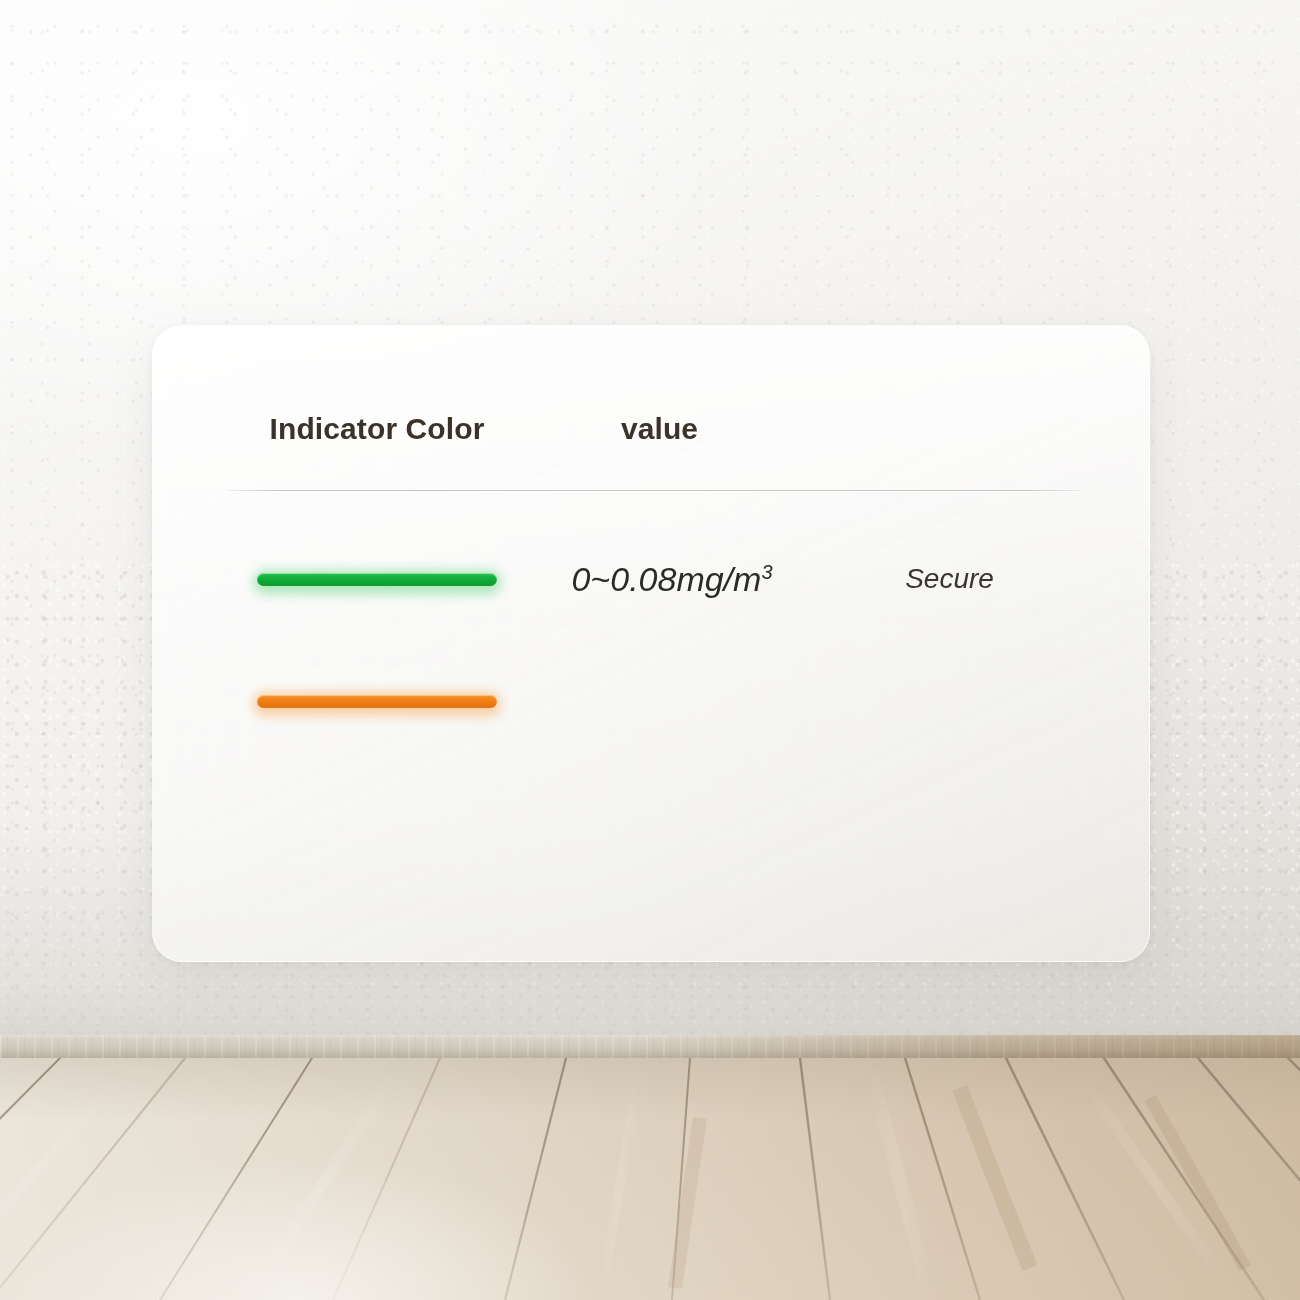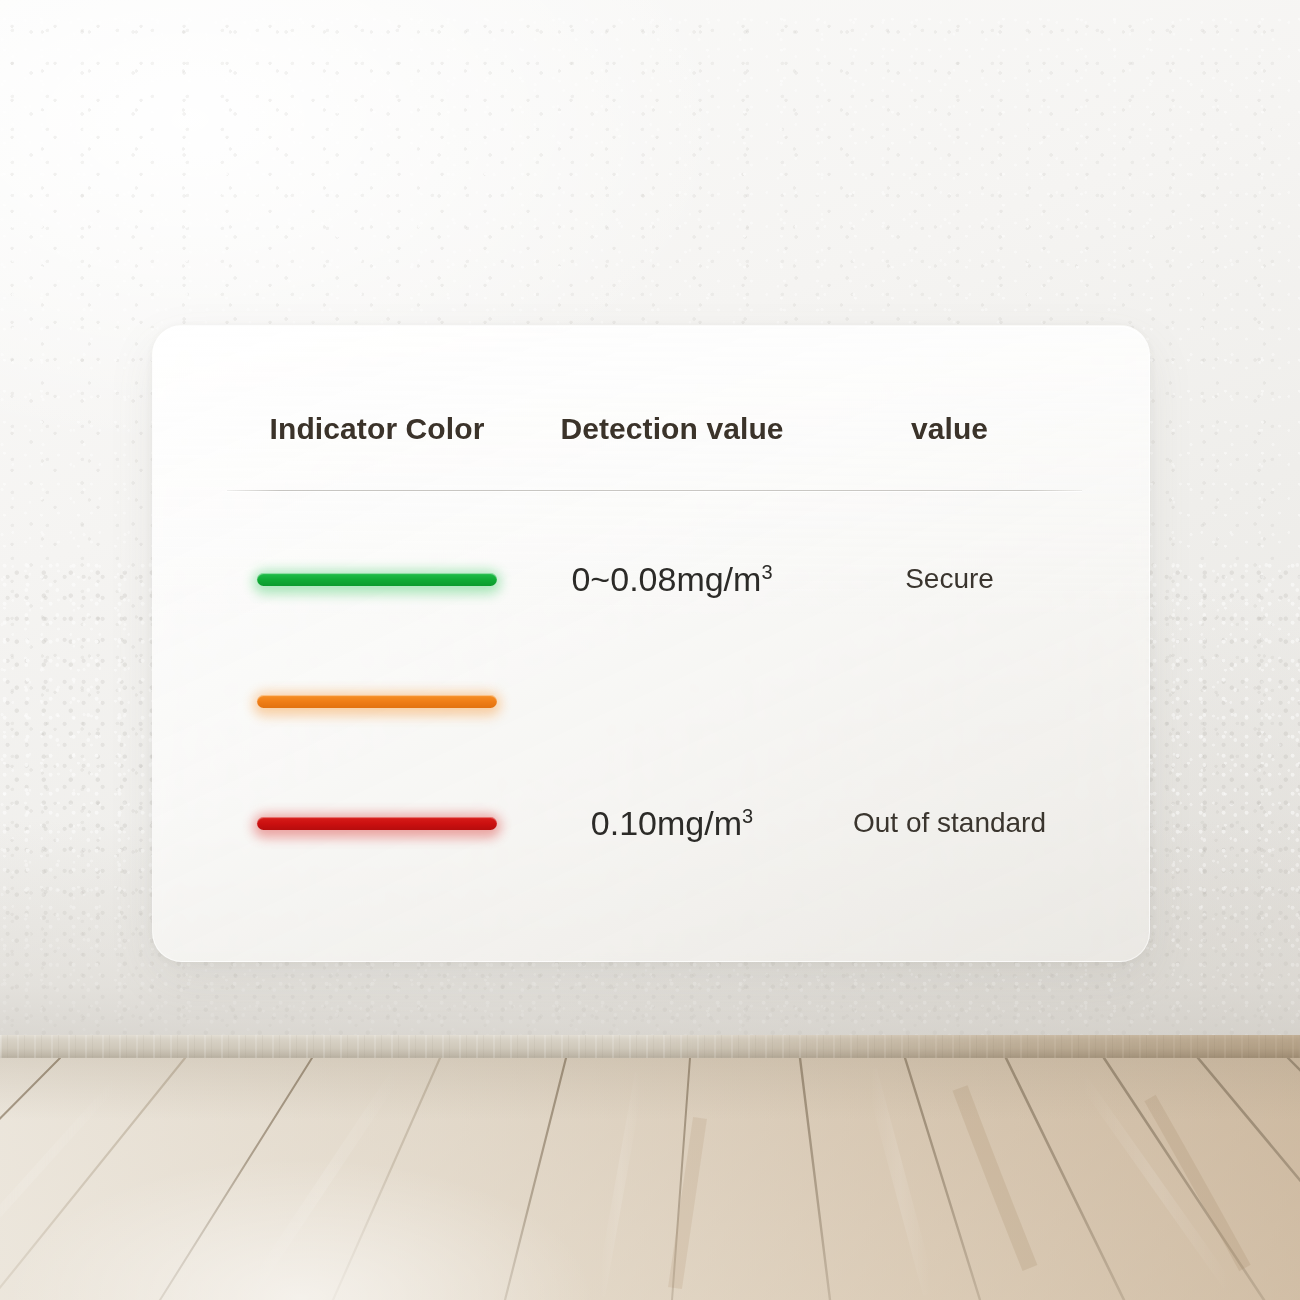--- a/index.html
+++ b/index.html
@@ -154,21 +154,21 @@
   }
 
   #divider {
     margin-top:32px;
     width:855px; height:1px;
     background:linear-gradient(90deg, rgba(198,196,192,.25) 0%, rgba(196,194,190,.95) 6%, rgba(200,198,194,.95) 94%, rgba(200,198,194,.25) 100%);
     box-shadow:0 1px 0 rgba(255,255,255,.85);
   }
 
   .data-row { height:122px; }
-  #row-1 { margin-top:27px; }
+  #row-1 { margin-top:27px;font-style:italic; }
 
   .bar {
     width:240px; height:13px;
     border-radius:7px;
     position:relative;
   }
   .bar::after {
     content:"";
     position:absolute; left:-4px; right:-4px; top:-3px; bottom:-8px;
     border-radius:12px;
@@ -273,23 +273,20 @@
 
   <div id="card">
     <div id="card-hilite"></div>
 
     <div id="table">
 
       <div class="row" id="header-row">
         <div class="col-indicator">
           <span class="th">Indicator Color</span>
         </div>
-        <div class="col-value">
-          <span class="th">Detection value</span>
-        </div>
         <div class="col-mode">
           <span class="th">value</span>
         </div>
       </div>
 
       <div id="divider"></div>
 
       <div class="row data-row" id="row-1">
         <div class="col-indicator">
           <div class="bar" id="bar-green"></div>
@@ -301,28 +298,17 @@
           <span class="mode-text">Secure</span>
         </div>
       </div>
 
       <div class="row data-row" id="row-2">
         <div class="col-indicator">
           <div class="bar" id="bar-orange"></div>
         </div>
       </div>
 
-      <div class="row data-row" id="row-3">
-        <div class="col-indicator">
-          <div class="bar" id="bar-red"></div>
-        </div>
-        <div class="col-value">
-          <span class="value-text"><span>0.10mg/m</span><sup>3</sup></span>
-        </div>
-        <div class="col-mode">
-          <span class="mode-text">Out of standard</span>
-        </div>
-      </div>
 
     </div>
   </div>
 
 </div>
 
 </body></html>

